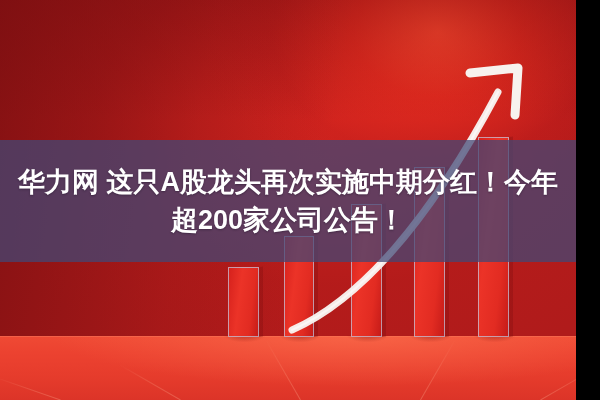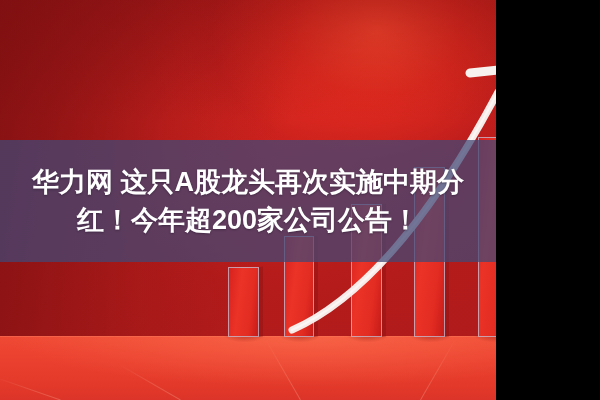--- a/index.html
+++ b/index.html
@@ -2,21 +2,21 @@
 <html><head>
 <meta charset="utf-8">
 <style>
   html, body {
     margin: 0;
     padding: 0;
     background: #000;
   }
   #stage {
     position: relative;
-    width: 496px;
+    width: 576px;
     height: 400px;
     overflow: hidden;
     font-family: "Liberation Sans", "DejaVu Sans", sans-serif;
   }
 
   
   .bg-base {
     position: absolute;
     inset: 0;
     background: #b01b1b;

